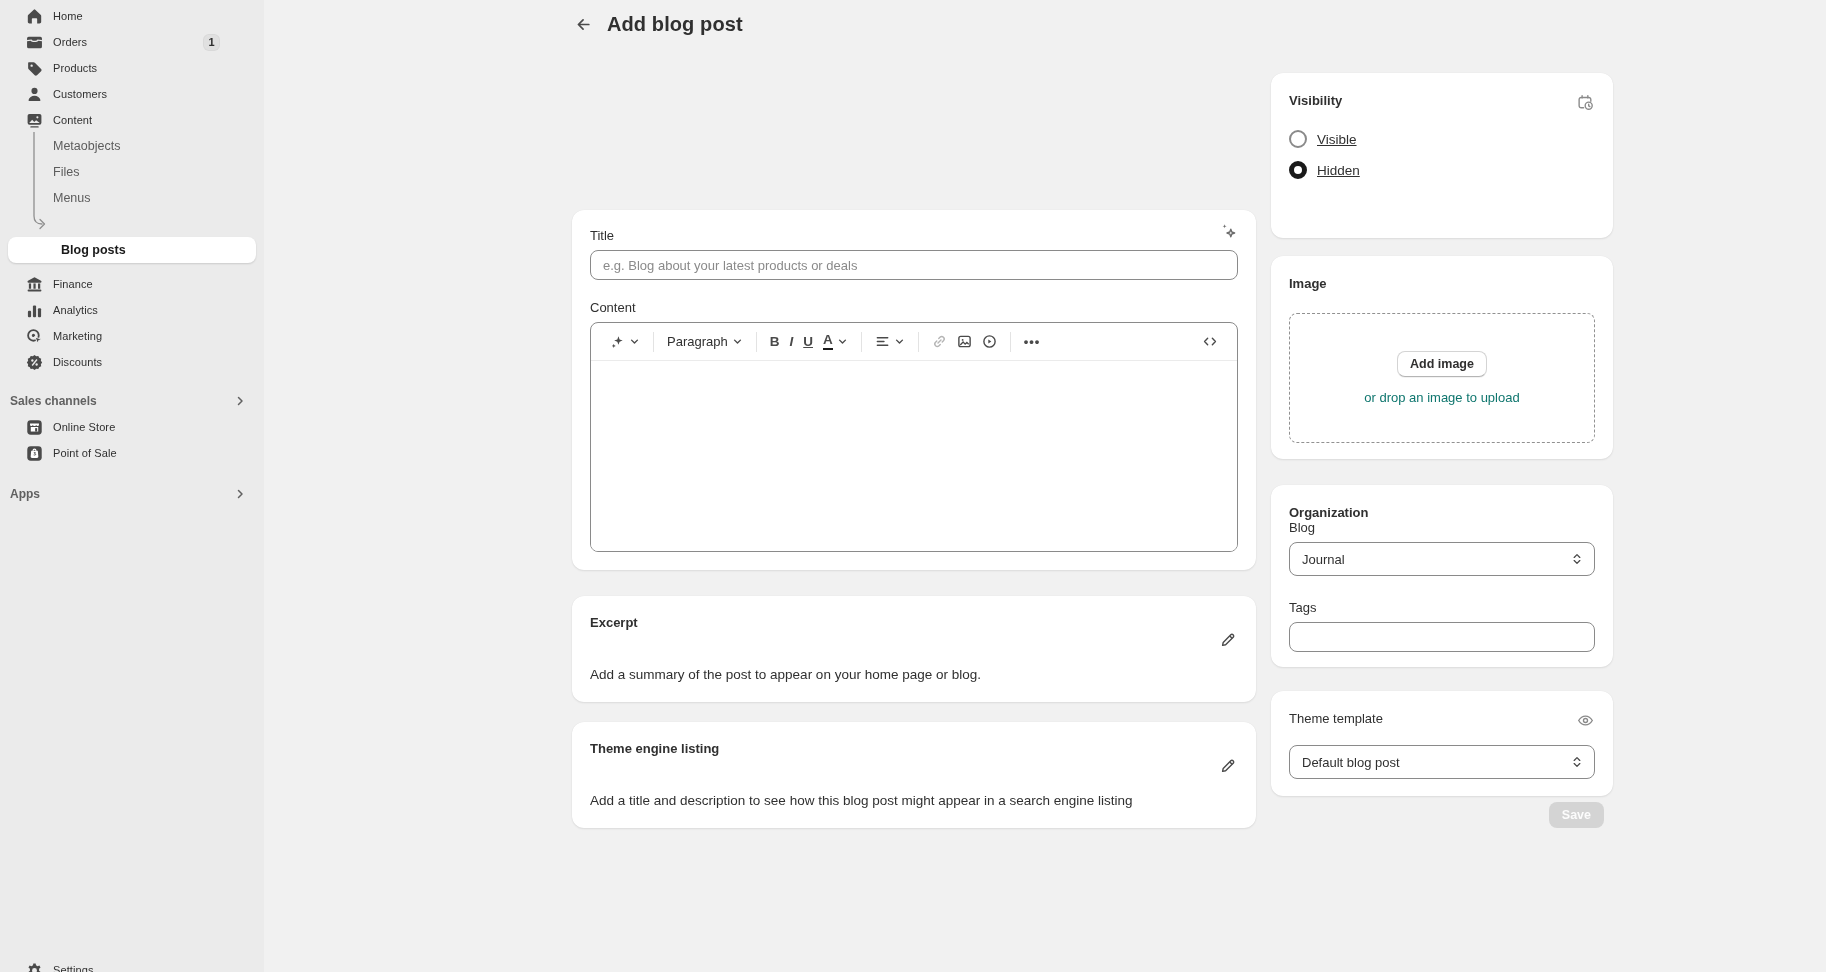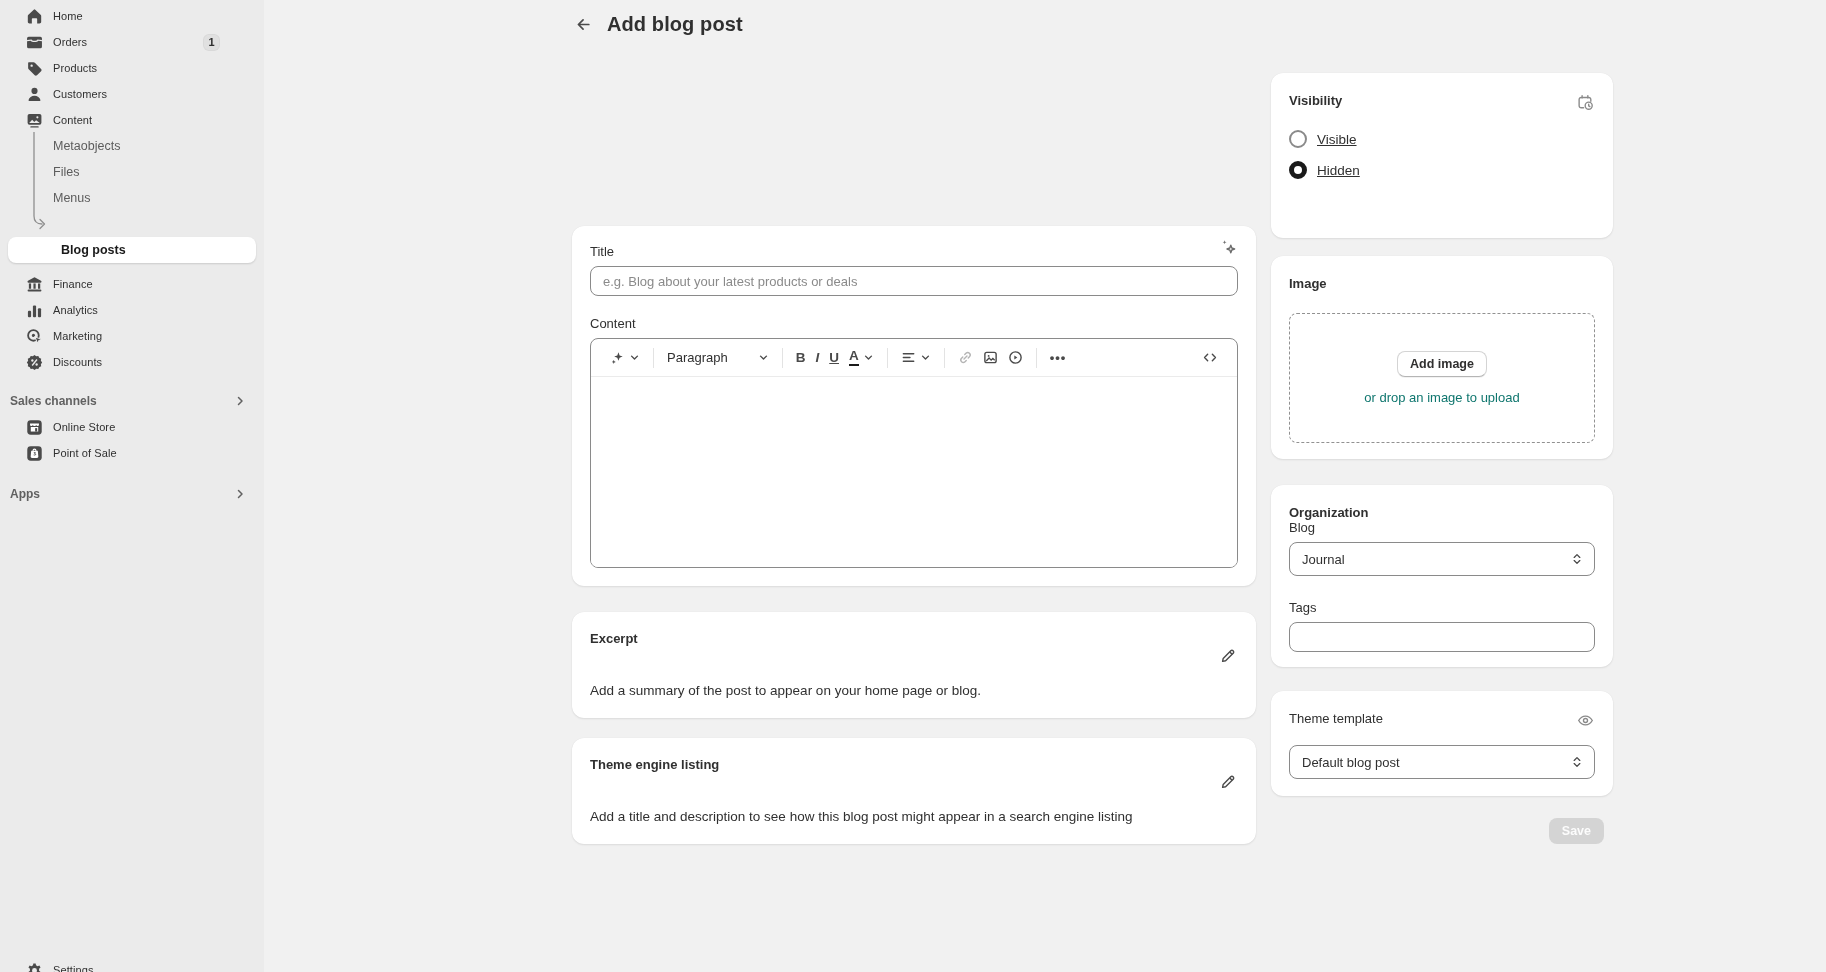--- a/index.html
+++ b/index.html
@@ -56,21 +56,21 @@
   .sparkle-corner { position:absolute; right:16px; top:10px; cursor:pointer; background:none; border:none; padding:2px; }
   .content-label { margin-top:20px; }
   .editor { border:1px solid #8a8a8a; border-radius:8px; background:#fff; overflow:hidden; }
   .toolbar { height:38px; display:flex; align-items:center; padding:0 14px; border-bottom:1px solid #ebebeb; }
   .tb-btn { display:flex; align-items:center; gap:4px; padding:3px 5px; border-radius:6px; background:none; border:none; cursor:pointer; color:#4a4a4a; }
   .tb-sep { width:1px; height:20px; background:#e3e3e3; margin:0 8px; flex:none; }
   .tb-letter { font-size:13.5px; font-weight:700; color:#4a4a4a; line-height:1; }
   .tb-italic { font-style:italic; font-weight:600; font-size:13.5px; }
   .tb-under { text-decoration:underline; font-weight:600; font-size:13.5px; }
   .tb-color { font-weight:600; font-size:13.5px; border-bottom:2px solid #1a1a1a; padding-bottom:1px; }
-  .tb-paragraph { font-size:13px; font-weight:400; color:#303030; margin-right:26px; }
+  .tb-paragraph { font-size:13px; font-weight:400; color:#303030; }
   .tb-dots { font-size:13px; font-weight:700; letter-spacing:1px; color:#4a4a4a; }
   .tb-spacer { flex:1; }
   .editor-body { height:190px; background:#fff; cursor:text; }
 
   
   .card-note { padding:19px 18px 20px 18px; margin-top:26px; }
   .note-head { display:flex; align-items:flex-start;flex-direction:column; }
   .edit-btn { margin-left:auto; background:none; border:none; cursor:pointer; padding:2px; }
   .note-body { font-size:13.5px; color:#303030; margin-top:17px; }
 
@@ -96,21 +96,21 @@
   .org-field { margin-top:0; }
   .org-field + .org-field { margin-top:24px; }
   .org-first { margin-top:15px; }
   .author-input { height:33px; position:relative; display:flex; align-items:center; }
   .redacted { margin-left:10px; width:128px; height:12px; background:#8f8f8f; opacity:.55; border-radius:3px; filter:blur(3px); }
 
   .card-theme { margin-top:24px; padding:20px 18px 17px 18px; }
   .theme-head { display:flex; align-items:flex-start; }
   .theme-select { margin-top:15px; }
 
-  .save-row { margin-top:22px; display:flex; justify-content:flex-end; padding-right:9px; }
+  .save-row { margin-top:6px; display:flex; justify-content:flex-end; padding-right:9px; }
   .btn-save { background:#d4d4d4; color:#fcfcfc; border:none; border-radius:8px; padding:6px 13px;
               font-size:12.5px; font-weight:600; font-family:inherit; cursor:default; }
 </style>
 </head>
 <body>
 
 <aside class="sidebar">
   <svg class="connector" width="26" height="100" viewBox="0 0 26 100">
     <path d="M6 0 V84 Q6 92 14 92 H14.5" stroke="#8f8f8f" stroke-width="1.3" fill="none"></path>
     <path d="M12 87.5 l4.5 4.5 -4.5 4.5" stroke="#8f8f8f" stroke-width="1.3" fill="none" stroke-linecap="round" stroke-linejoin="round"></path>

